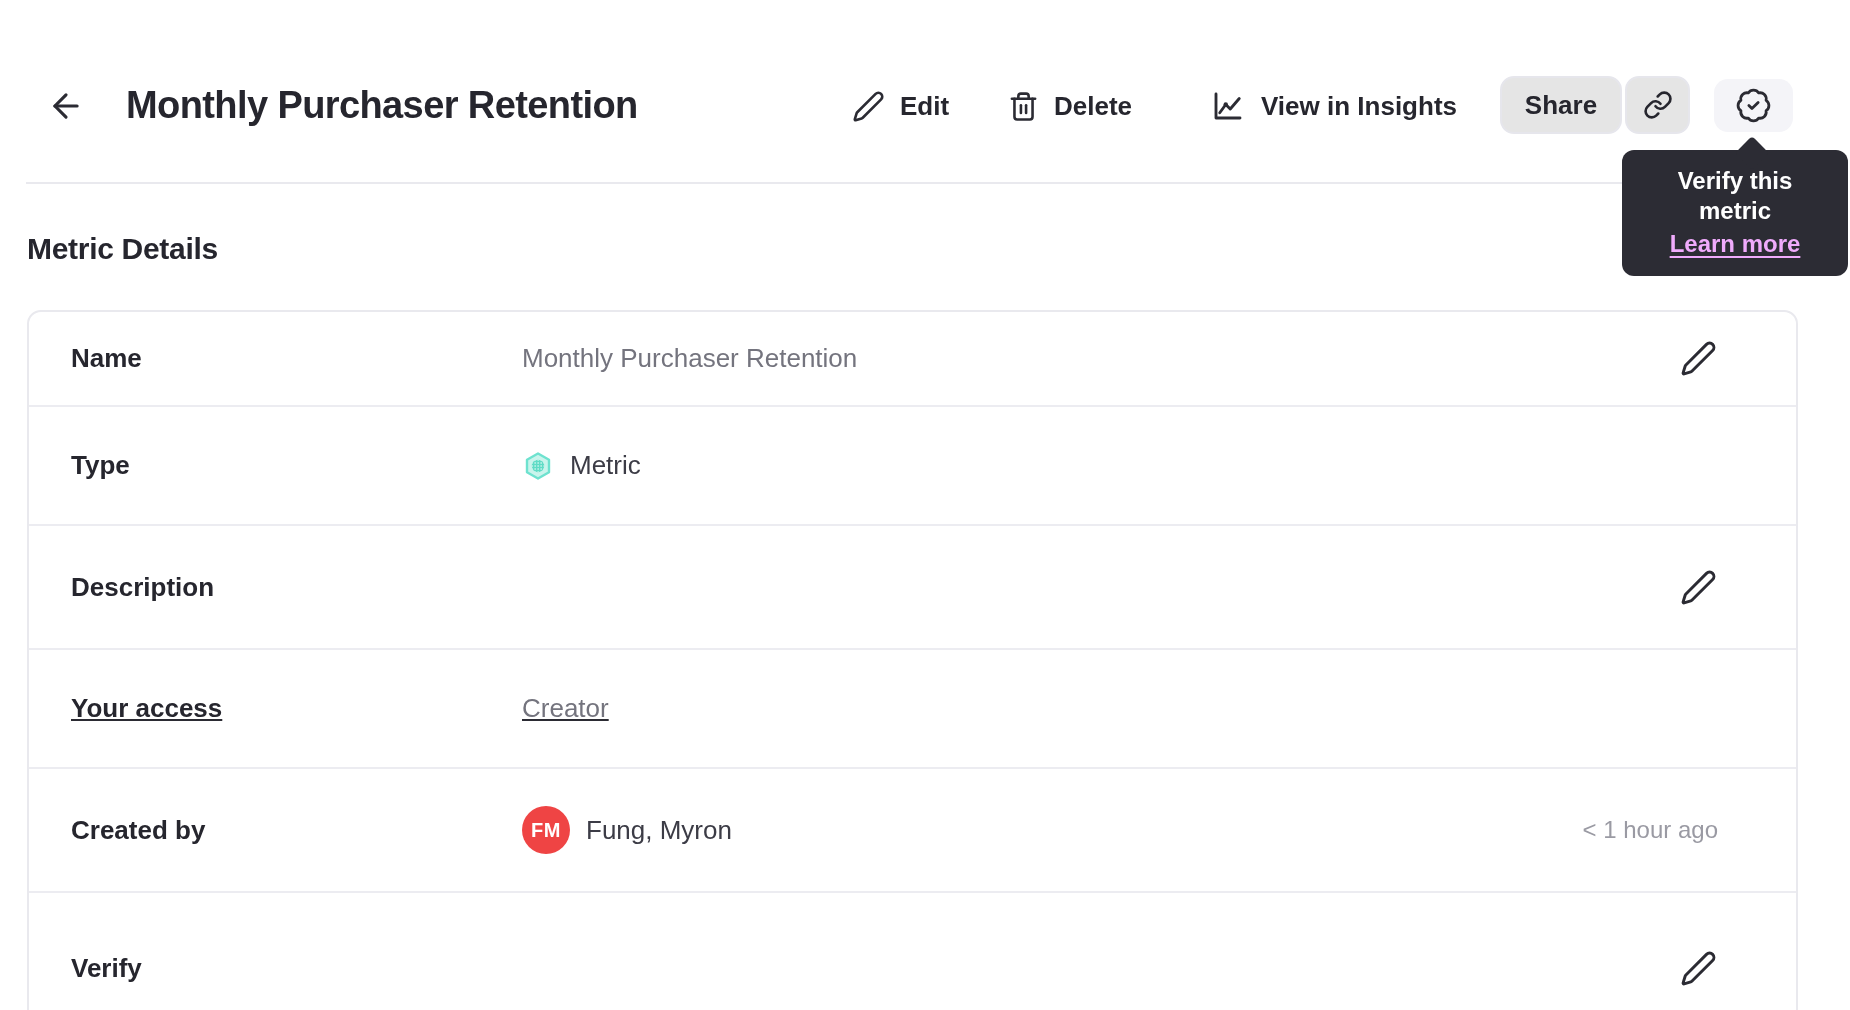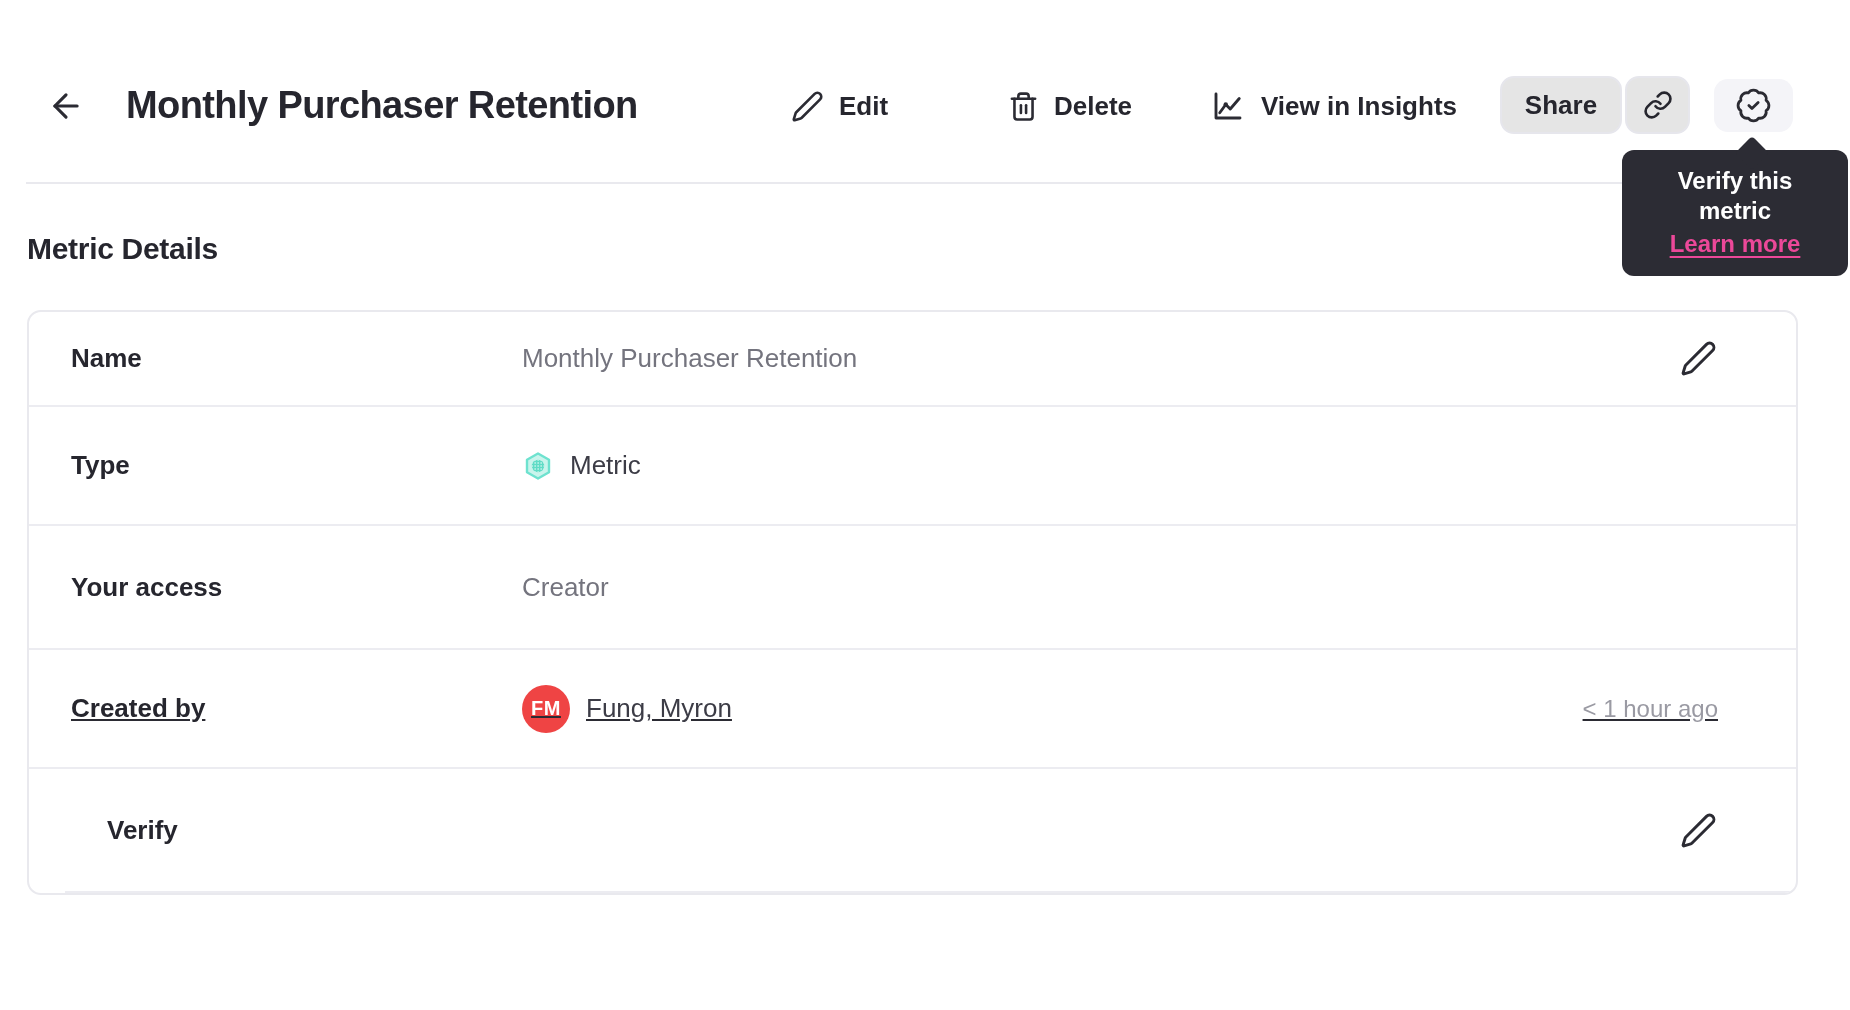--- a/index.html
+++ b/index.html
@@ -39,21 +39,21 @@
   .text-action {
     position: absolute;
     top: 78px; height: 56px;
     display: flex; align-items: center; gap: 15px;
     font-size: 26px; font-weight: 600;
     color: #26262e;
     cursor: pointer;
     white-space: nowrap;
   }
   .text-action .ic { color: #2b2b33; }
-  #action-edit     { left: 791px; }
+  #action-edit     { left: 852px; }
   #action-delete   { left: 1008px; }
   #action-insights { left: 1210px; }
 
   .pill-btn {
     position: absolute;
     top: 76px; height: 58px;
     box-sizing: border-box;
     border: 2px solid #e6e6ec;
     border-radius: 14px;
     background: #e5e5e5;
@@ -106,21 +106,21 @@
   .tooltip-title {
     position: relative;
     color: #ffffff;
     font-size: 24px;
     font-weight: 600;
     line-height: 1.25;
   }
   .tooltip-link {
     position: relative;
     margin-top: 4px;
-    color: #ec4899;
+    color: #f0abfc;
     font-size: 24px;
     font-weight: 600;
     text-decoration: underline;
     text-underline-offset: 4px;
     cursor: pointer;
   }
 
   
   .section-title {
     position: absolute;
@@ -146,21 +146,21 @@
     display: flex;
     align-items: center;
     box-sizing: border-box;
     padding: 0 78px 0 42px;
     border-bottom: 2px solid #ececf1;
   }
   .row:nth-child(1) { height: 95px; }
   .row:nth-child(2) { height: 119px; }
   .row:nth-child(3) { height: 124px; }
   .row:nth-child(4) { height: 119px; text-decoration: underline; }
-  .row:nth-child(5) { height: 124px; margin-left: 36px; }
+  .row:nth-child(5) { height: 124px; }
   .row:nth-child(6) { height: 150px; border-bottom: none; }
   .row-label {
     width: 451px;
     flex: 0 0 451px;
     font-size: 26px;
     font-weight: 600;
     color: #26262e;
   }
   .row-value {
     flex: 1 1 auto;
@@ -305,20 +305,31 @@
             </defs>
             <polygon points="16,3.5 27,9.8 27,22.2 16,28.5 5,22.2 5,9.8" fill="#c9f4ec" stroke="#6ee2cf" stroke-width="2.4" stroke-linejoin="round"></polygon>
             <circle cx="16" cy="16" r="6.2" fill="#5fdcc6"></circle>
             <circle cx="16" cy="16" r="6.2" fill="url(#dotp)"></circle>
           </svg>
         </span>
         <span>Metric</span>
       </div>
     </div>
 
+    <div class="row">
+      <div class="row-label">Description</div>
+      <div class="row-value"></div>
+      <div class="pencil-btn">
+        <span>
+          <svg width="37" height="37" viewBox="0 0 24 24" fill="none" stroke="currentColor" stroke-width="1.9" stroke-linecap="round" stroke-linejoin="round">
+            <path d="M21.174 6.812a1 1 0 0 0-3.986-3.987L3.842 16.174a2 2 0 0 0-.5.83l-1.321 4.352a.5.5 0 0 0 .623.622l4.353-1.32a2 2 0 0 0 .83-.497z"></path>
+          </svg>
+        </span>
+      </div>
+    </div>
 
     <div class="row">
       <div class="row-label">Your access</div>
       <div class="row-value">Creator</div>
     </div>
 
     <div class="row">
       <div class="row-label">Created by</div>
       <div class="row-value dark">
         <span class="avatar">FM</span>

